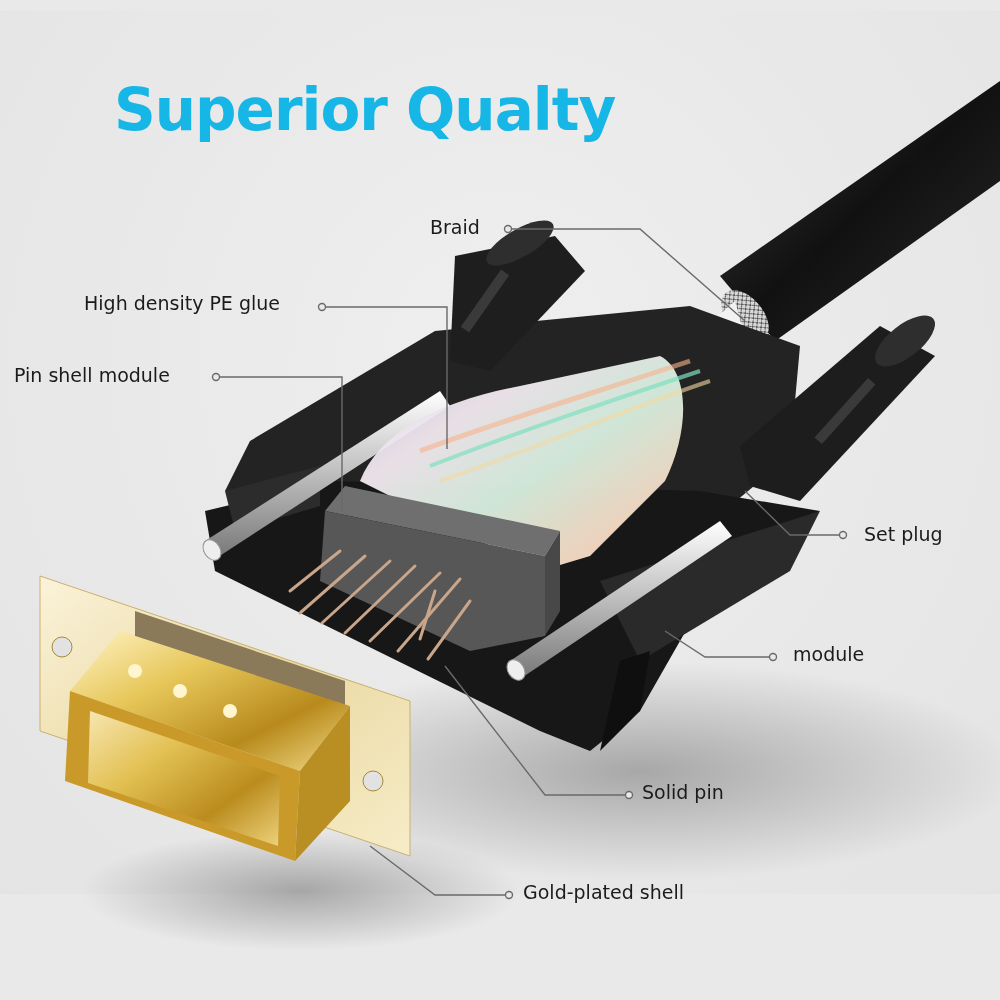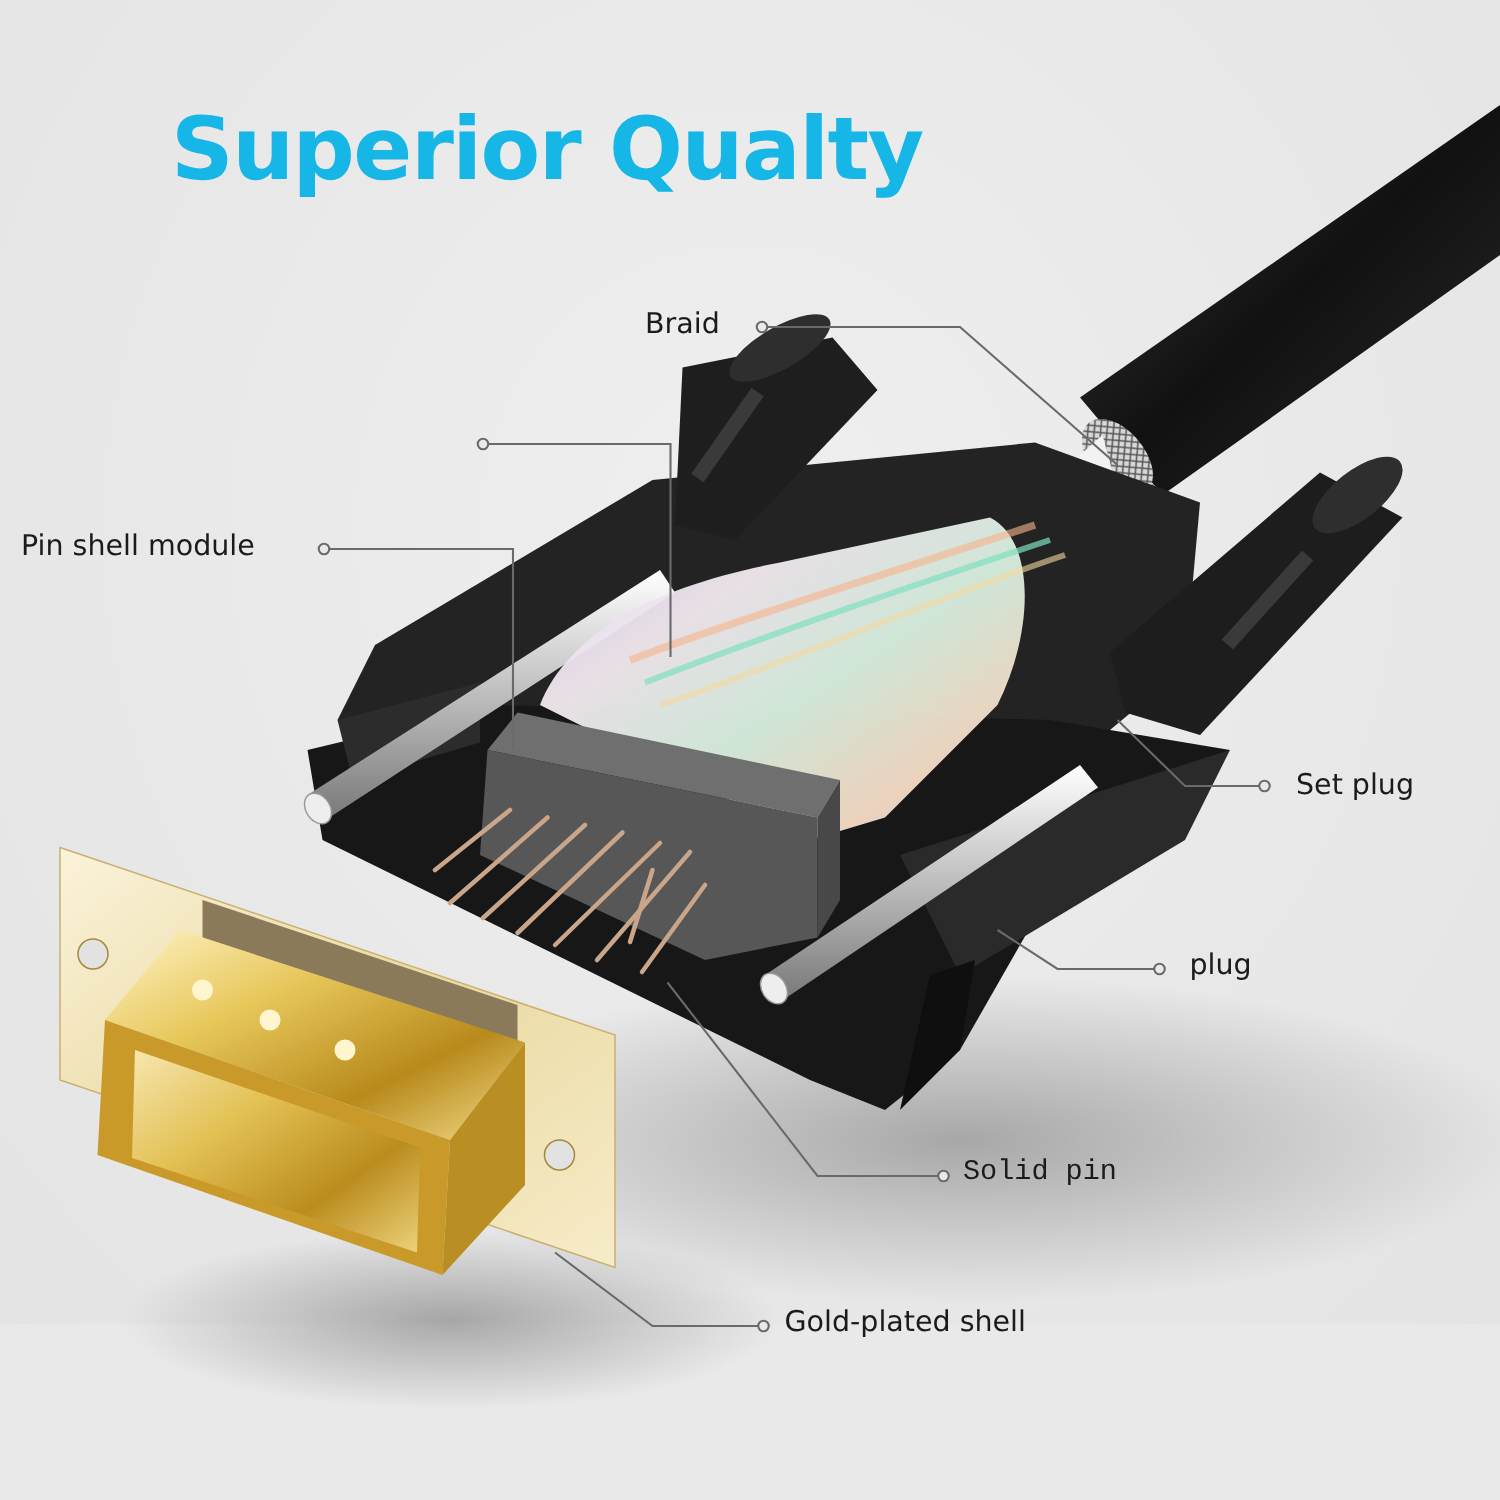--- a/index.html
+++ b/index.html
@@ -1,17 +1,17 @@
 <!DOCTYPE html>
 <html><head>
 <meta charset="utf-8">
 <style>
   html, body { margin:0; padding:0; }
   body { width:1000px; height:1000px; overflow:hidden; background:#e9e9e9; position:relative; font-family:"DejaVu Sans", sans-serif; }
-  .stage { position:absolute; left:0; top:0; width:1000px; height:883px; background:radial-gradient(ellipse at 50% 40%, #efefef 0%, #e8e8e8 60%, #e4e4e4 100%); }
+  .stage { position:absolute; left:0; top:11px; width:1000px; height:883px; background:radial-gradient(ellipse at 50% 40%, #efefef 0%, #e8e8e8 60%, #e4e4e4 100%); }
   .headline { position:absolute; left:114px; top:70px; font-family:"DejaVu Sans", sans-serif; font-weight:bold; font-size:58px; letter-spacing:-1px; color:#16b6e6; line-height:1; }
   .label { position:absolute; font-family:"DejaVu Sans", sans-serif; font-size:19px; color:#1b1b1b; line-height:1; white-space:nowrap; }
   svg.art { position:absolute; left:0; top:0; }
 </style>
 </head>
 <body>
 
 <div class="stage">
 
   <svg class="art" width="1000" height="1000" viewBox="0 0 1000 1000">
@@ -145,19 +145,20 @@
       <circle cx="843" cy="524" r="3.5"></circle>
       <circle cx="773" cy="646" r="3.5"></circle>
       <circle cx="629" cy="784" r="3.5"></circle>
       <circle cx="509" cy="884" r="3.5"></circle>
     </g>
   </svg>
 
   <div class="headline">Superior Qualty</div>
 
   <div class="label" style="left:430px; top:207px;">Braid</div>
+  <div class="label" style="left:84px; top:283px;">High density PE glue</div>
   <div class="label" style="left:14px; top:355px;">Pin shell module</div>
   <div class="label" style="left:864px; top:514px;">Set plug</div>
-  <div class="label" style="left:793px; top:634px;">plug</div>
-  <div class="label" style="left:642px; top:772px;font-family:Liberation Mono, monospace;">Solid pin</div>
+  <div class="label" style="left:793px; top:634px;">module</div>
+  <div class="label" style="left:642px; top:772px;">Solid pin</div>
   <div class="label" style="left:523px; top:872px;">Gold-plated shell</div>
 
 </div>
 
 </body></html>

